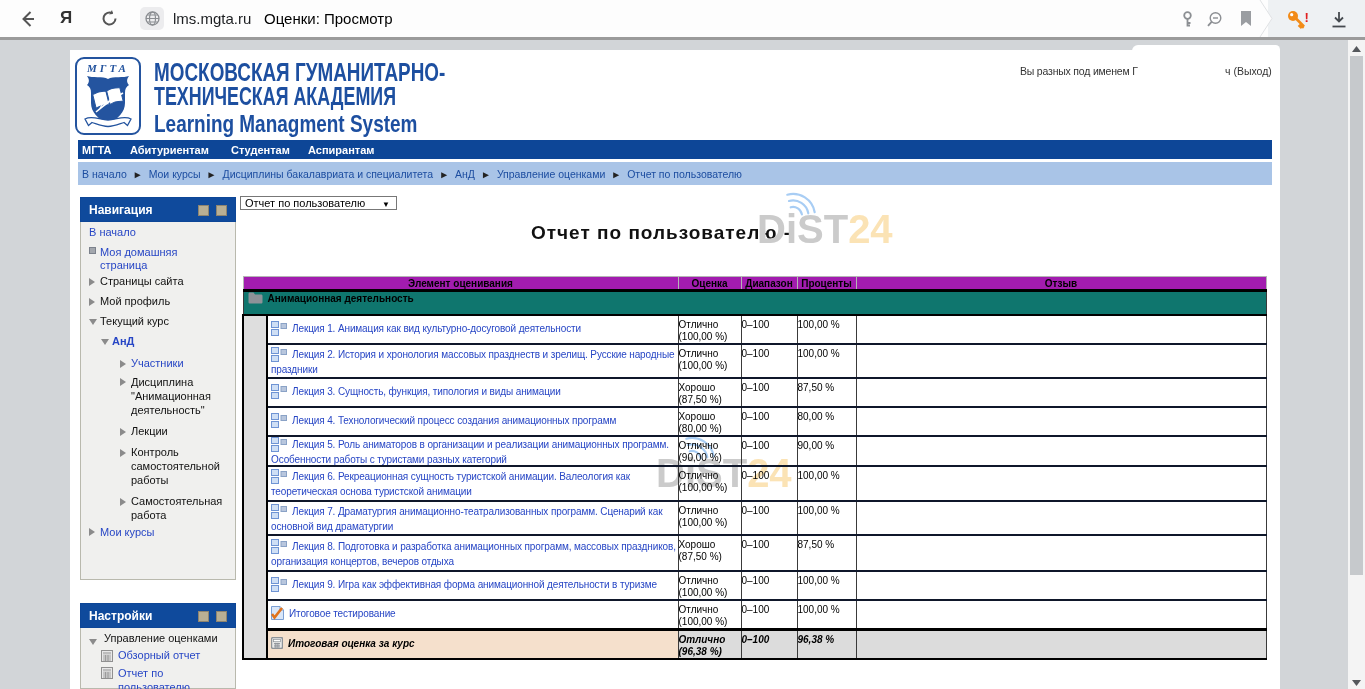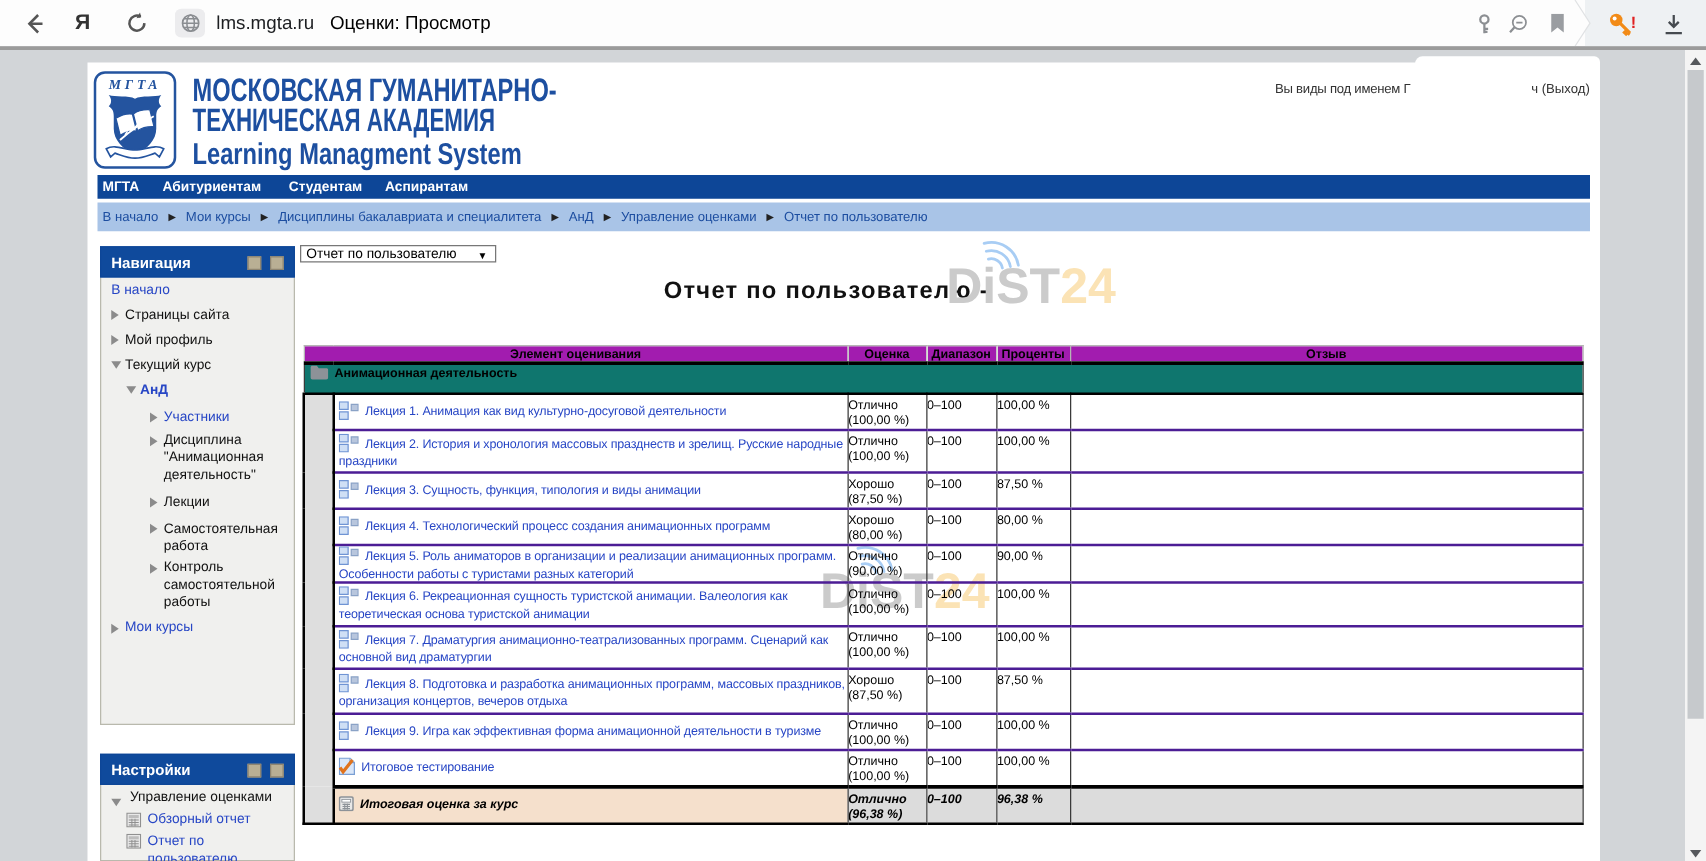--- a/index.html
+++ b/index.html
@@ -64,21 +64,21 @@
 
 #gtable { position:absolute; left:242px; top:276px; border-collapse:collapse; table-layout:fixed; z-index:1; }
 #gtable td, #gtable th { font-size:10px; vertical-align:top; overflow:hidden; }
 #gtable th { background:#a21caf; font-weight:bold; border:1px solid #b5b5b5; height:14px; padding:1px 0 0 0; border-bottom:3px solid #000; }
 #gtable td { border-left:1px solid #3a3a3a; border-right:1px solid #3a3a3a; }
 tr.cat td { background:#0f766e; border:2px solid #000; font-weight:bold; padding:0 0 0 4px; height:24px; vertical-align:middle;}
 td.ind { background:#dedede; border-left:2px solid #000 !important; border-right:2px solid #000 !important; }
 td.nm { padding:0 0 0 3px; vertical-align:middle !important; }
 td.nm a { color:#2746c5; text-decoration:none; letter-spacing:-0.12px; } .l1 { white-space:nowrap; }
 td.ctr { text-align:left; padding-top:3px; line-height:12px; }
-tr.itm td { border-top:2px solid #4c1d95; }
+tr.itm td { border-top:2px solid #0f172a; }
 tr.itm td.fb, tr.last td.fb { border-right:2px solid #000; }
 tr.last td { border-top:3px solid #000; background:#dcdcdc; font-weight:bold; font-style:italic; border-bottom:2px solid #000;}
 tr.last td.nm { background:#f5e0cc; }
 .icn { display:inline-block; vertical-align:middle; margin:0 5px 2px 0; }
 
 
 #sbtrack { position:absolute; left:1348px; top:40px; width:17px; height:649px; background:#f4f4f4; }
 #sbthumb { position:absolute; left:1350px; top:56px; width:13px; height:519px; background:#c6c9cc; }
 </style>
 </head>
@@ -146,21 +146,21 @@
     <path d="M13 38 C21 31 31 24 40 19" stroke="#fff" stroke-width="1.6" fill="none"></path>
     <path d="M17 34 l2 -3 M21 31 l2 -3 M25 28 l2.5 -3 M30 25 l2.5 -3" stroke="#fff" stroke-width="1.1" fill="none"></path>
     <path d="M2 45 C9 41 17 46 25 46 C33 46 41 41 48 45 L44.5 51.5 L41 48.5 C35 50.5 31 52.5 25 52.5 C19 52.5 15 50.5 9 48.5 L5.5 51.5 Z" fill="#fff" stroke="#24549f" stroke-width="1.3"></path>
   </svg>
 </div>
 
 <div class="acad" style="top:57px;font-size:26px;transform:scaleX(0.727);">МОСКОВСКАЯ ГУМАНИТАРНО-</div>
 <div class="acad" style="top:81px;font-size:26px;transform:scaleX(0.687);">ТЕХНИЧЕСКАЯ АКАДЕМИЯ</div>
 <div class="acad" style="top:110px;font-size:24px;transform:scaleX(0.79);">Learning Managment System</div>
 
-<div id="loggedin">Вы виды под именем Г</div>
+<div id="loggedin">Вы разных под именем Г</div>
 <div id="vyhod">ч (Выход)</div>
 
 <div id="navbar">
   <span style="left:4px">МГТА</span>
   <span style="left:52px">Абитуриентам</span>
   <span style="left:153px">Студентам</span>
   <span style="left:230px">Аспирантам</span>
 </div>
 
 <div id="crumb">
@@ -171,29 +171,30 @@
 
 <div class="block" style="top:197px;">
   <div class="bhead">
       <span class="t">Навигация</span>
     <span class="bico" style="right:26px"></span>
       <span class="bico" style="right:8px"></span>
   </div>
   <div class="bbody" style="height:358px;">
     <ul class="nav0">
       <li style="padding-left:8px"><a href="#">В начало</a></li>
+      <li style="padding-left:19px;padding-bottom:0"><span class="sqr" style="left:8px;top:5px"></span><a href="#">Моя домашняя<br>страница</a></li>
       <li style="padding-left:19px;color:#111"><span class="tri-r" style="left:8px;top:6px"></span>Страницы сайта</li>
       <li style="padding-left:19px;color:#111"><span class="tri-r" style="left:8px;top:6px"></span>Мой профиль</li>
       <li style="padding-left:19px;color:#111"><span class="tri-d" style="left:8px;top:7px"></span>Текущий курс</li>
       <li style="padding-left:31px;padding-bottom:5.5px"><span class="tri-d" style="left:20px;top:7px"></span><a href="#" style="font-weight:bold">АнД</a></li>
       <li style="padding-left:50px;padding-bottom:1px"><span class="tri-r" style="left:39px;top:6px"></span><a href="#">Участники</a></li>
       <li style="padding-left:50px;color:#111;line-height:14px;padding-bottom:5px"><span class="tri-r" style="left:39px;top:7px"></span>Дисциплина<br>"Анимационная<br>деятельность"</li>
       <li style="padding-left:50px;color:#111"><span class="tri-r" style="left:39px;top:6px"></span>Лекции</li>
+      <li style="padding-left:50px;color:#111;line-height:14px"><span class="tri-r" style="left:39px;top:7px"></span>Контроль<br>самостоятельной<br>работы</li>
       <li style="padding-left:50px;color:#111;line-height:14px;padding-bottom:0"><span class="tri-r" style="left:39px;top:7px"></span>Самостоятельная<br>работа</li>
-      <li style="padding-left:50px;color:#111;line-height:14px"><span class="tri-r" style="left:39px;top:7px"></span>Контроль<br>самостоятельной<br>работы</li>
       <li style="padding-left:19px"><span class="tri-r" style="left:8px;top:6px"></span><a href="#">Мои курсы</a></li>
     </ul>
   </div>
 </div>
 
 <div class="block" style="top:603px;">
   <div class="bhead">
       <span class="t">Настройки</span>
     <span class="bico" style="right:26px"></span>
       <span class="bico" style="right:8px"></span>

